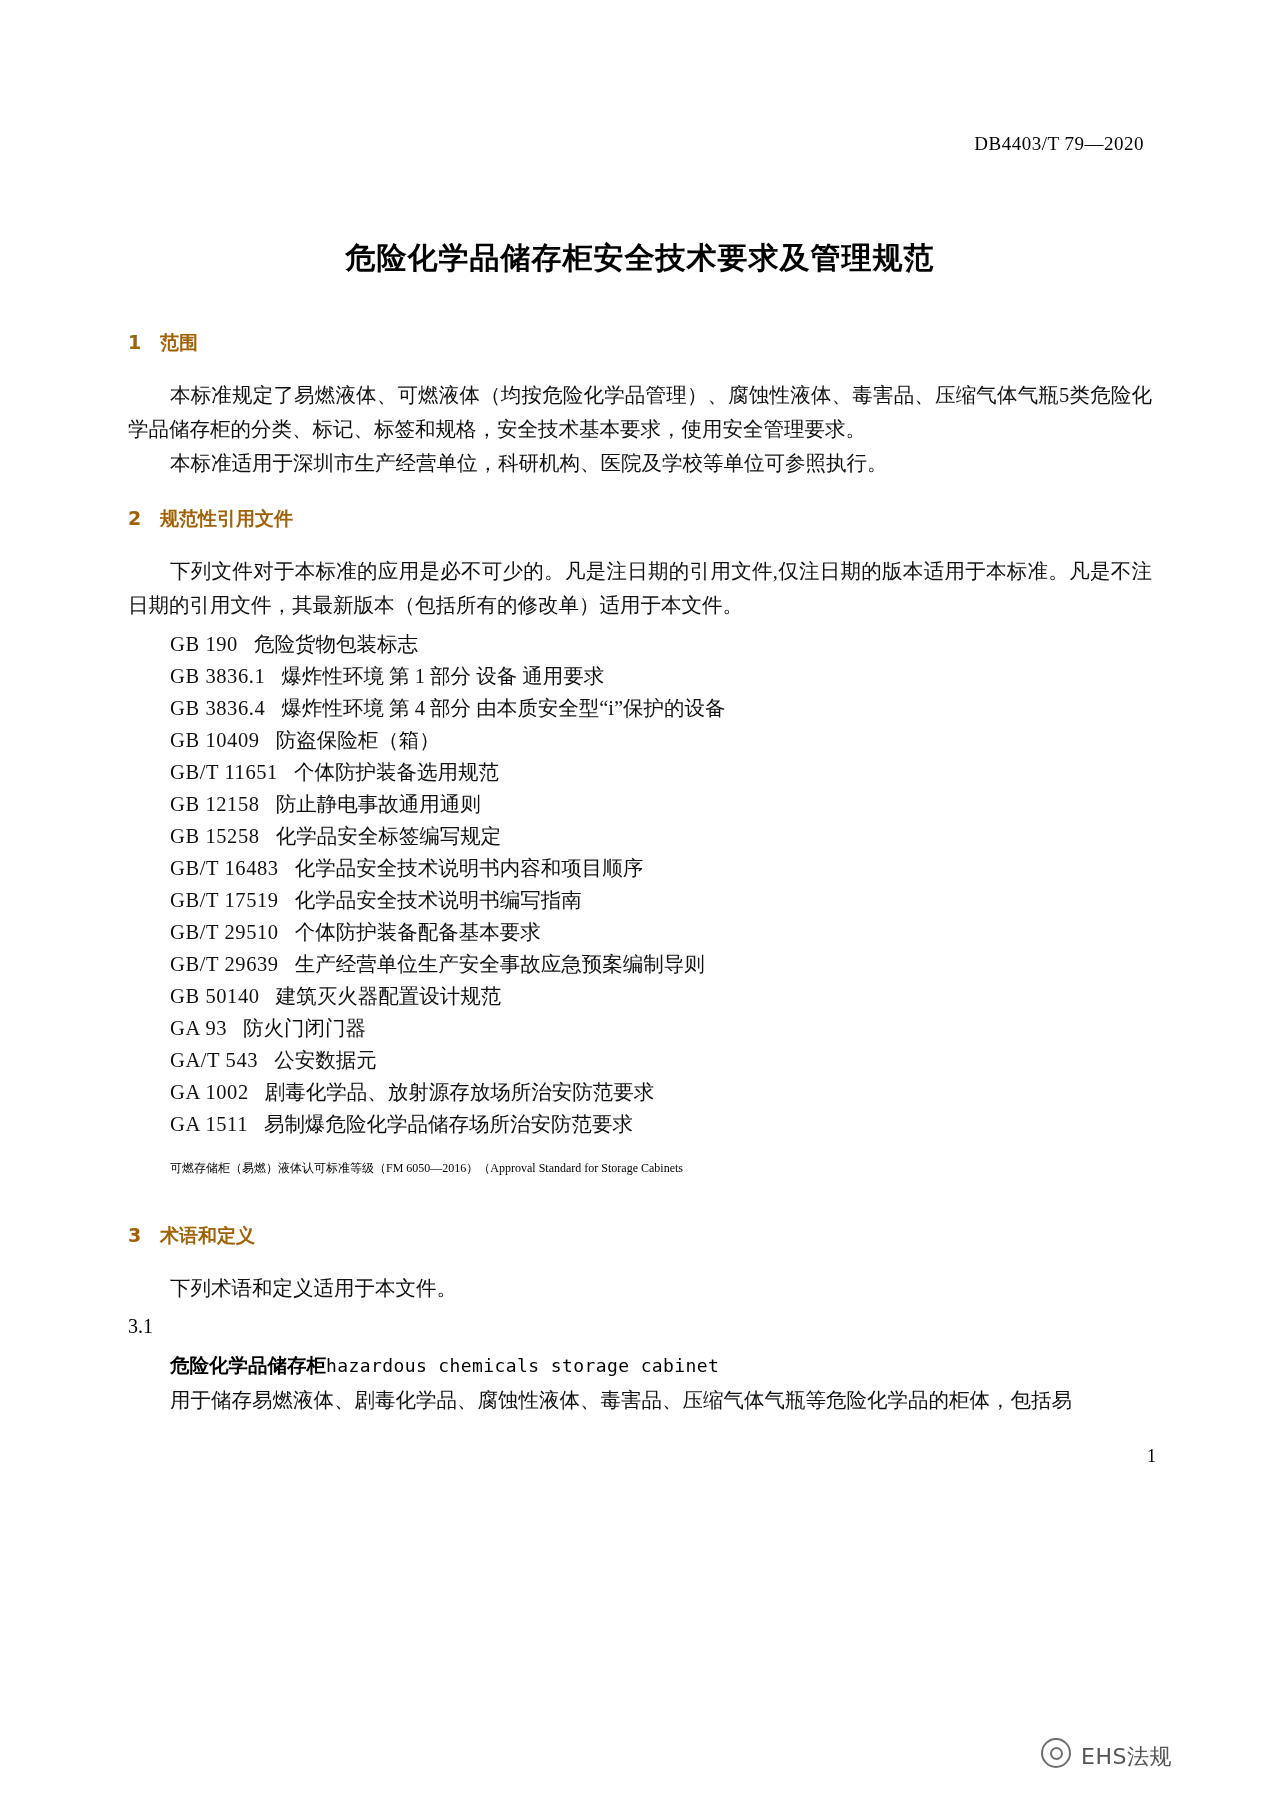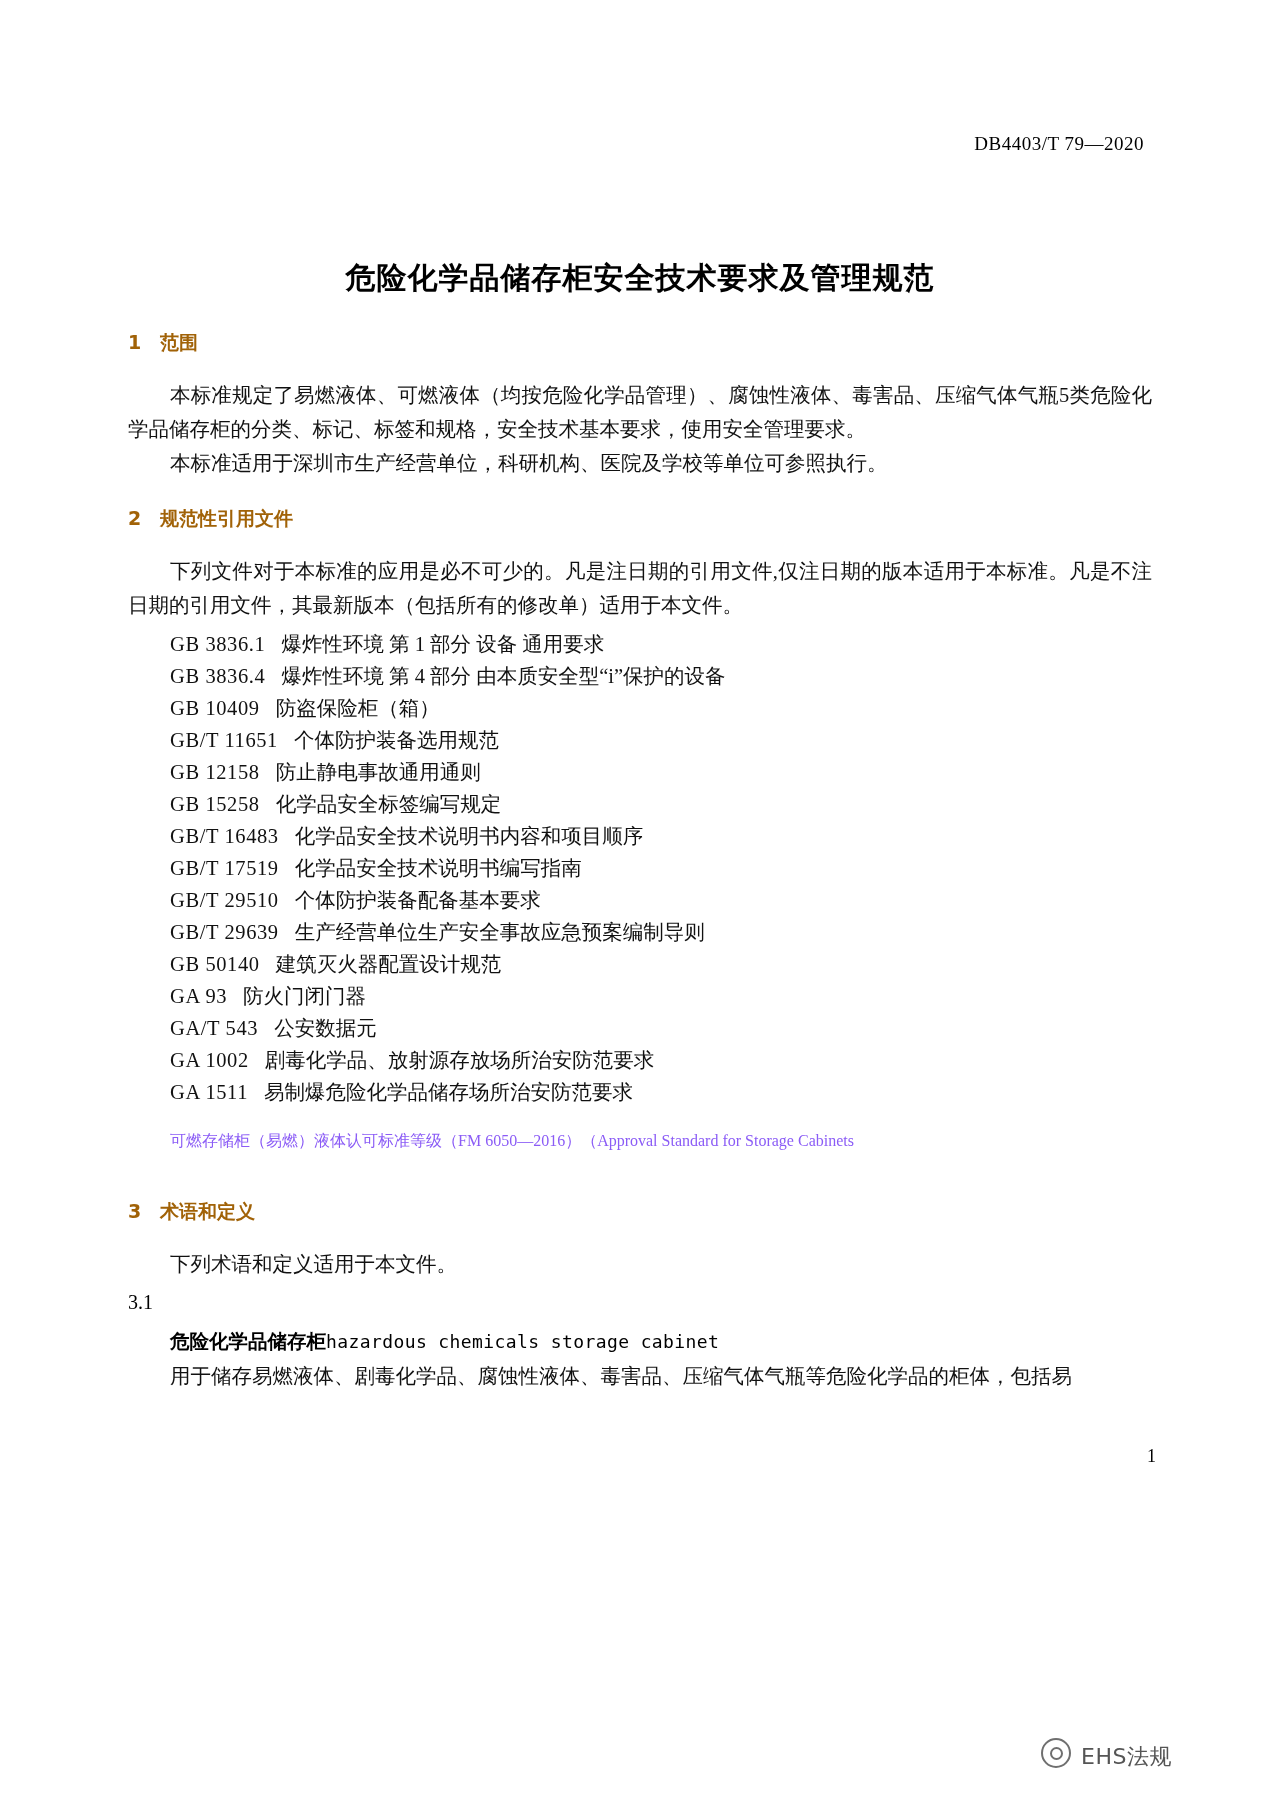--- a/index.html
+++ b/index.html
@@ -36,21 +36,20 @@
     position: absolute;
     top: 238px;
     left: 0;
     width: 1280px;
     text-align: center;
     font-family: "DejaVu Sans", sans-serif;
     font-weight: bold;
     font-size: 30px;
     letter-spacing: 1px;
     color: #000;
-    margin-top: 20px;
   }
   .content {
     position: absolute;
     top: 330px;
     left: 128px;
     width: 1024px;
   }
   .sec-head {
     font-family: "DejaVu Sans", sans-serif;
     font-weight: bold;
@@ -89,24 +88,24 @@
   }
   .ref-item .code {
     font-family: "Liberation Serif", serif;
     letter-spacing: 0.6px;
   }
   .ref-item .gap {
     display: inline-block;
     width: 16px;
   }
   .ref-long {
-    font-size: 16px;
+    font-size: 12px;
     line-height: 33px;
     padding-left: 42px;
-    color: #8b5cf6;
+    color: #000000;
   }
   .ref-long-cont {
     font-family: "DejaVu Sans Mono", monospace;
     font-size: 18px;
     line-height: 33px;
     letter-spacing: -0.2px;
     color: #111;
     padding-left: 0;
   }
   .clause-num {
@@ -202,20 +201,21 @@
     <p class="para indent">本标准适用于深圳市生产经营单位，科研机构、医院及学校等单位可参照执行。</p>
 
     <div class="block-gap"></div>
 
     <div class="sec-head">
       <span class="num">2</span><span>规范性引用文件</span>
     </div>
     <p class="para indent">下列文件对于本标准的应用是必不可少的。凡是注日期的引用文件,仅注日期的版本适用于本标准。凡是不注日期的引用文件，其最新版本（包括所有的修改单）适用于本文件。</p>
 
     <ul class="ref-list">
+      <li class="ref-item"><span class="code">GB 190</span><span class="gap"></span><span>危险货物包装标志</span></li>
       <li class="ref-item"><span class="code">GB 3836.1</span><span class="gap"></span><span>爆炸性环境 第 1 部分 设备 通用要求</span></li>
       <li class="ref-item"><span class="code">GB 3836.4</span><span class="gap"></span><span>爆炸性环境 第 4 部分 由本质安全型“i”保护的设备</span></li>
       <li class="ref-item"><span class="code">GB 10409</span><span class="gap"></span><span>防盗保险柜（箱）</span></li>
       <li class="ref-item"><span class="code">GB/T 11651</span><span class="gap"></span><span>个体防护装备选用规范</span></li>
       <li class="ref-item"><span class="code">GB 12158</span><span class="gap"></span><span>防止静电事故通用通则</span></li>
       <li class="ref-item"><span class="code">GB 15258</span><span class="gap"></span><span>化学品安全标签编写规定</span></li>
       <li class="ref-item"><span class="code">GB/T 16483</span><span class="gap"></span><span>化学品安全技术说明书内容和项目顺序</span></li>
       <li class="ref-item"><span class="code">GB/T 17519</span><span class="gap"></span><span>化学品安全技术说明书编写指南</span></li>
       <li class="ref-item"><span class="code">GB/T 29510</span><span class="gap"></span><span>个体防护装备配备基本要求</span></li>
       <li class="ref-item"><span class="code">GB/T 29639</span><span class="gap"></span><span>生产经营单位生产安全事故应急预案编制导则</span></li>

